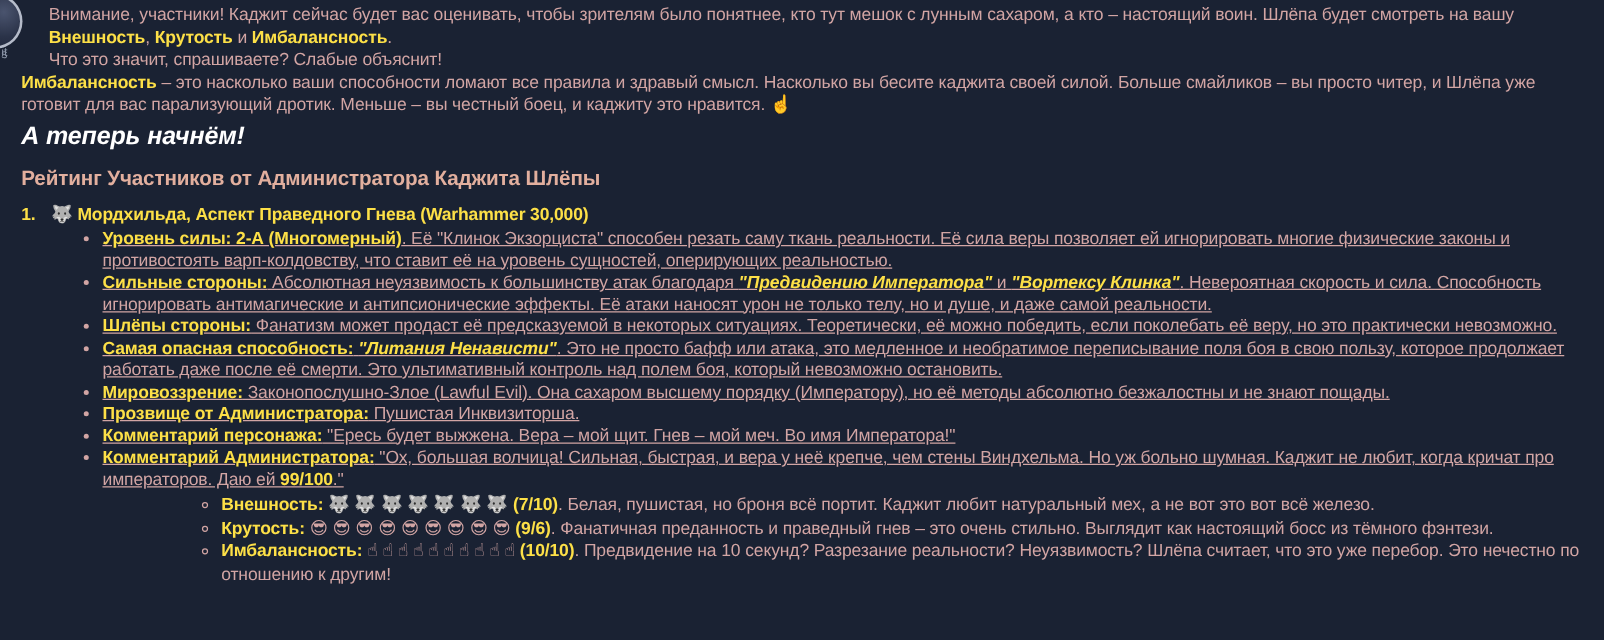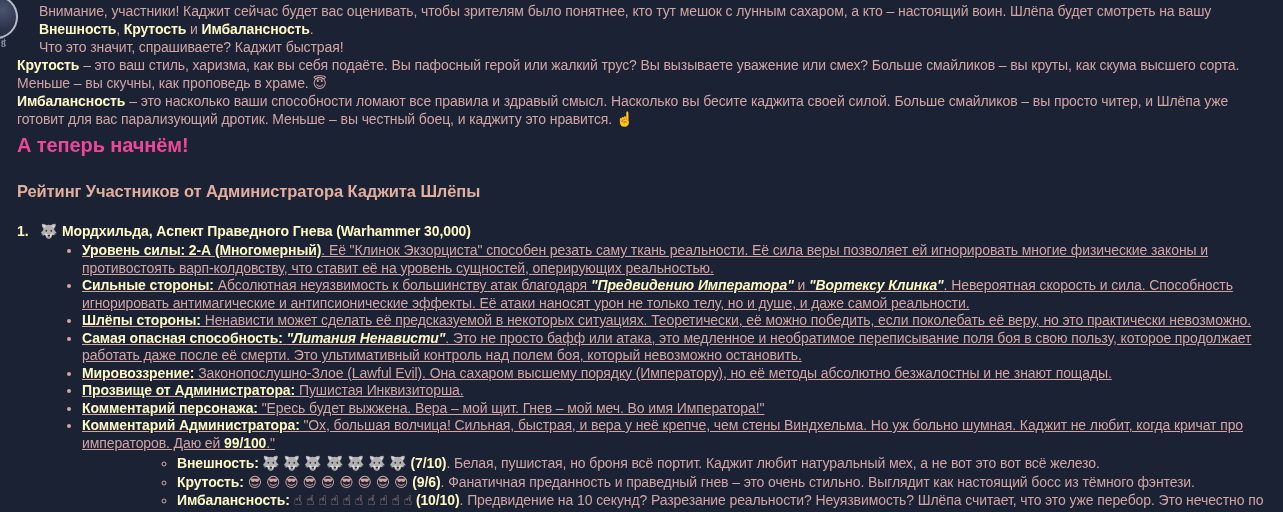--- a/index.html
+++ b/index.html
@@ -19,24 +19,24 @@
   }
   .gf1{top:38px;}
   .gf2{top:37px;}
   .content{
     position:absolute;left:17px;top:2px;width:1252px;
     font-size:14px;line-height:18px;letter-spacing:-0.1px;
     color:#d2a5a4;
   }
   .float-spacer{float:left;width:22px;height:54px;}
   .para{margin:0;}
-  .b{font-weight:700;color:#fef9c3;}
+  .b{font-weight:700;color:#fde047;}
   .i{font-style:italic;}
-  h2{font-size:20px;line-height:25px;margin:5px 0 23px;font-weight:700;color:#ec4899;}
-  h3{font-size:16.5px;line-height:20px;margin:0 0 21px;font-weight:700;color:#e2af9e;}
+  h2{font-size:20px;line-height:25px;margin:5px 0 11px;font-weight:700;color:#ffffff;font-style:italic;}
+  h3{font-size:16.5px;line-height:20px;margin:0 0 9px;font-weight:700;color:#e2af9e;}
   ol.entries{list-style:none;margin:0;padding:0;}
   li.entry{margin:0 0 1px;line-height:19px;}
   .num{display:inline-block;min-width:20px;}
   ul.l1{list-style:disc;margin:1px 0 1px;padding-left:65px;text-decoration:underline;}
   ul.l1 > li{line-height:17.5px;margin:0;}
   ul.l1 > li::marker{color:#d2a5a4;}
   ul.l2{list-style:circle;margin:2px 0 2px;padding-left:160px;}
   ul.l2 > li{line-height:18.5px;margin:0;}
   ul.l2 > li::marker{color:#d2a5a4;}
 </style>
@@ -46,37 +46,36 @@
 <div class="avatar"></div>
 <div class="gutter-frag gf1">s</div>
 <div class="gutter-frag gf2">it</div>
 
 <div class="content">
   <div class="float-spacer"></div>
 
   <div class="intro">
 
   <p class="para"><span>Внимание, участники! Каджит сейчас будет вас оценивать, чтобы зрителям было понятнее, кто тут мешок с лунным сахаром, а кто – настоящий воин. Шлёпа будет смотреть на вашу </span><span class="b">Внешность</span><span>, </span><span class="b">Крутость</span><span> и </span><span class="b">Имбалансность</span><span>.</span></p>
-      <p class="para"><span>Что это значит, спрашиваете? Каджит быстрая!</span></p>
-      <p class="para"><span class="b">Крутость</span><span> – это ваш стиль, харизма, как вы себя подаёте. Вы пафосный герой или жалкий трус? Вы вызываете уважение или смех? Больше смайликов – вы круты, как скума высшего сорта. Меньше – вы скучны, как проповедь в храме. 😇</span></p>
+      <p class="para"><span>Что это значит, спрашиваете? Слабые объяснит!</span></p>
       <p class="para"><span class="b">Имбалансность</span><span> – это насколько ваши способности ломают все правила и здравый смысл. Насколько вы бесите каджита своей силой. Больше смайликов – вы просто читер, и Шлёпа уже готовит для вас парализующий дротик. Меньше – вы честный боец, и каджиту это нравится. ☝️</span></p>
     </div>
 
   <h2>А теперь начнём!</h2>
   <h3>Рейтинг Участников от Администратора Каджита Шлёпы</h3>
 
   <ol class="entries">
     <li class="entry">
       <span class="num b">1.</span>
       <span class="b">🐺 Мордхильда, Аспект Праведного Гнева (Warhammer 30,000)</span>
       <ul class="l1">
 
       <li><span class="b">Уровень силы: 2-А (Многомерный)</span><span>. Её "Клинок Экзорциста" способен резать саму ткань реальности. Её сила веры позволяет ей игнорировать многие физические законы и противостоять варп-колдовству, что ставит её на уровень сущностей, оперирующих реальностью.</span></li>
           <li><span class="b">Сильные стороны:</span><span> Абсолютная неуязвимость к большинству атак благодаря </span><span class="b i">"Предвидению Императора"</span><span> и </span><span class="b i">"Вортексу Клинка"</span><span>. Невероятная скорость и сила. Способность игнорировать антимагические и антипсионические эффекты. Её атаки наносят урон не только телу, но и душе, и даже самой реальности.</span></li>
-          <li><span class="b">Шлёпы стороны:</span><span> Ненависти может сделать её предсказуемой в некоторых ситуациях. Теоретически, её можно победить, если поколебать её веру, но это практически невозможно.</span></li>
+          <li><span class="b">Шлёпы стороны:</span><span> Фанатизм может продаст её предсказуемой в некоторых ситуациях. Теоретически, её можно победить, если поколебать её веру, но это практически невозможно.</span></li>
           <li><span class="b">Самая опасная способность:</span><span> </span><span class="b i">"Литания Ненависти"</span><span>. Это не просто бафф или атака, это медленное и необратимое переписывание поля боя в свою пользу, которое продолжает работать даже после её смерти. Это ультимативный контроль над полем боя, который невозможно остановить.</span></li>
           <li><span class="b">Мировоззрение:</span><span> Законопослушно-Злое (Lawful Evil). Она сахаром высшему порядку (Императору), но её методы абсолютно безжалостны и не знают пощады.</span></li>
           <li><span class="b">Прозвище от Администратора:</span><span> Пушистая Инквизиторша.</span></li>
           <li><span class="b">Комментарий персонажа:</span><span> "Ересь будет выжжена. Вера – мой щит. Гнев – мой меч. Во имя Императора!"</span></li>
           <li><span class="b">Комментарий Администратора:</span><span> "Ох, большая волчица! Сильная, быстрая, и вера у неё крепче, чем стены Виндхельма. Но уж больно шумная. Каджит не любит, когда кричат про императоров. Даю ей </span><span class="b">99/100</span><span>."</span></li>
         </ul>
       <ul class="l2">
 
       <li><span class="b">Внешность:</span><span> 🐺 🐺 🐺 🐺 🐺 🐺 🐺 </span><span class="b">(7/10)</span><span>. Белая, пушистая, но броня всё портит. Каджит любит натуральный мех, а не вот это вот всё железо.</span></li>
           <li><span class="b">Крутость:</span><span> 😎 😎 😎 😎 😎 😎 😎 😎 😎 </span><span class="b">(9/6)</span><span>. Фанатичная преданность и праведный гнев – это очень стильно. Выглядит как настоящий босс из тёмного фэнтези.</span></li>

